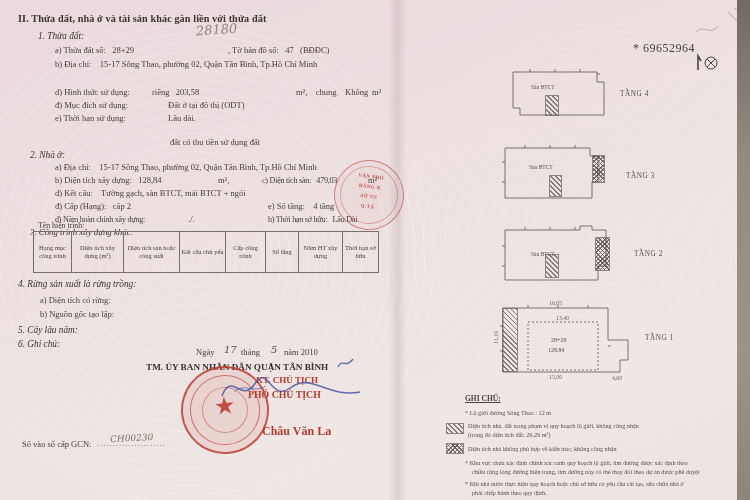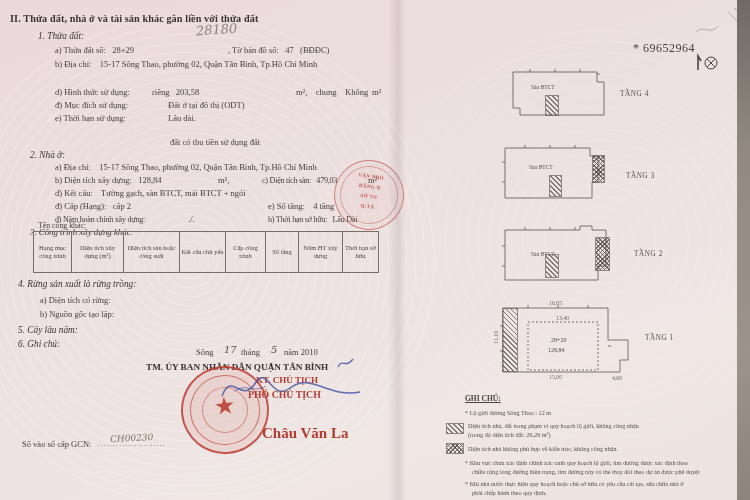--- a/index.html
+++ b/index.html
@@ -52,21 +52,21 @@
   .fseal span{position:absolute;left:0;right:0;text-align:center;font-size:5px;font-weight:bold;
     color:rgba(180,50,40,.9);letter-spacing:.4px;}
 </style>
 </head>
 <body>
 
 <div class="page">
   <div class="wm wm1"></div>
   <div class="wm wm2"></div>
 
-  <span class="ln h1" style="left:10px;top:13px">II. Thửa đất, nhà ở và tài sản khác gắn liền với thửa đất</span>
+  <span class="ln h1" style="left:18px;top:13px">II. Thửa đất, nhà ở và tài sản khác gắn liền với thửa đất</span>
 
   <span class="ln st" style="left:38px;top:31px">1. Thửa đất:</span>
   <span class="ln hand" style="left:196px;top:23px;font-size:13px;transform:rotate(-4deg);opacity:.65">28180</span>
 
   <span class="ln" style="left:55px;top:46px">a) Thửa đất số:   28+29</span>
   <span class="ln" style="left:228px;top:46px">, Tờ bản đồ số:   47   (BĐĐC)</span>
   <span class="ln" style="left:55px;top:60px">b) Địa chỉ:    15-17 Sông Thao, phường 02, Quận Tân Bình, Tp.Hồ Chí Minh</span>
   <span class="ln" style="left:55px;top:88px">d) Hình thức sử dụng:</span>
   <span class="ln" style="left:152px;top:88px">riêng   203,58</span>
   <span class="ln" style="left:296px;top:88px">m²,    chung    Không</span>
@@ -95,38 +95,38 @@
   <div class="tbl">
     <div>Hạng mục công trình</div>
     <div>Diện tích xây dựng (m²)</div>
     <div>Diện tích sàn hoặc công suất</div>
     <div>Kết cấu chủ yếu</div>
     <div>Cấp công trình</div>
     <div>Số tầng</div>
     <div>Năm HT xây dựng</div>
     <div>Thời hạn sở hữu</div>
   </div>
-  <span class="ln" style="left:38px;top:222px;font-size:7.8px">Tên công khác:</span>
+  <span class="ln" style="left:38px;top:222px;font-size:7.8px">Tên hiện trình:</span>
 
   <span class="ln st" style="left:18px;top:279px">4. Rừng sản xuất là rừng trồng:</span>
   <span class="ln" style="left:40px;top:296px">a) Diện tích có rừng:</span>
   <span class="ln" style="left:40px;top:310px">b) Nguồn gốc tạo lập:</span>
   <span class="ln st" style="left:18px;top:325px">5. Cây lâu năm:</span>
   <span class="ln st" style="left:18px;top:339px">6. Ghi chú:</span>
 
-  <span class="ln" style="left:196px;top:348px">Sông</span>
+  <span class="ln" style="left:196px;top:348px">Ngày</span>
   <span class="ln hand" style="left:224px;top:344px;font-size:10px">17</span>
   <span class="ln" style="left:241px;top:348px">tháng</span>
   <span class="ln hand" style="left:271px;top:344px;font-size:10px">5</span>
   <span class="ln" style="left:284px;top:348px">năm 2010</span>
 
   <span class="ln b" style="left:146px;top:362px;font-size:9.2px;color:#3a342d">TM. ỦY BAN NHÂN DÂN QUẬN TÂN BÌNH</span>
   <span class="ln b red" style="left:256px;top:375px;font-size:9px">KT. CHỦ TỊCH</span>
   <span class="ln b red" style="left:248px;top:389px;font-size:9.8px">PHÓ CHỦ TỊCH</span>
-  <span class="ln b red" style="left:262px;top:425px;font-size:15px">Châu Văn La</span>
+  <span class="ln b red" style="left:262px;top:425px;font-size:12px">Châu Văn La</span>
 
   <div class="seal">
     <div class="r2"></div>
     <div class="r3"></div>
     <div class="star">★</div>
   </div>
 
   <svg style="position:absolute;left:214px;top:362px" width="150" height="52">
     <path d="M8,34 C18,8 28,44 42,20 C54,4 58,40 76,26 C98,10 112,36 146,30" fill="none" stroke="#3d4fa0" stroke-width="1.5" opacity="0.8"></path>
     <path d="M20,30 C30,20 40,32 52,24" fill="none" stroke="#3d4fa0" stroke-width="1" opacity="0.6"></path>

